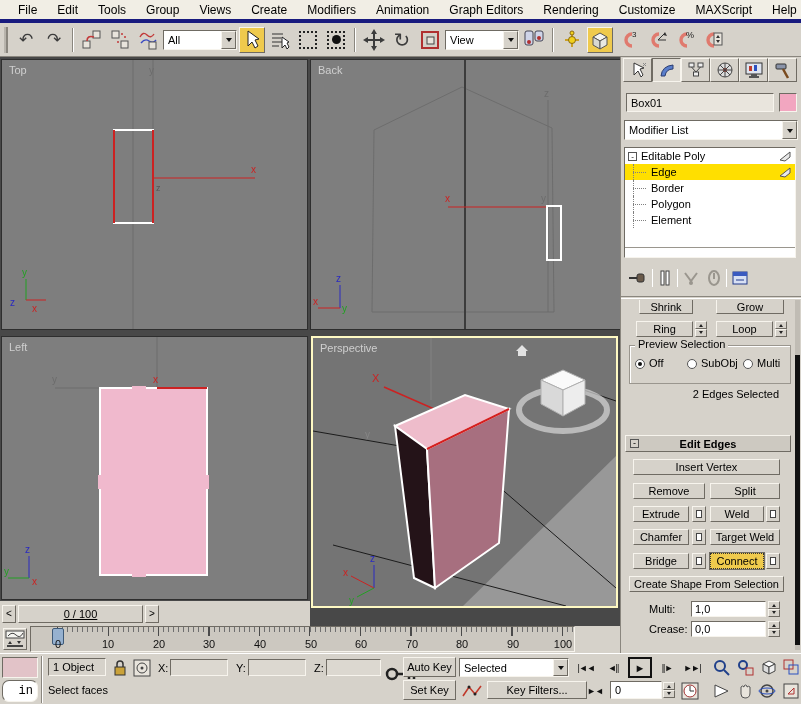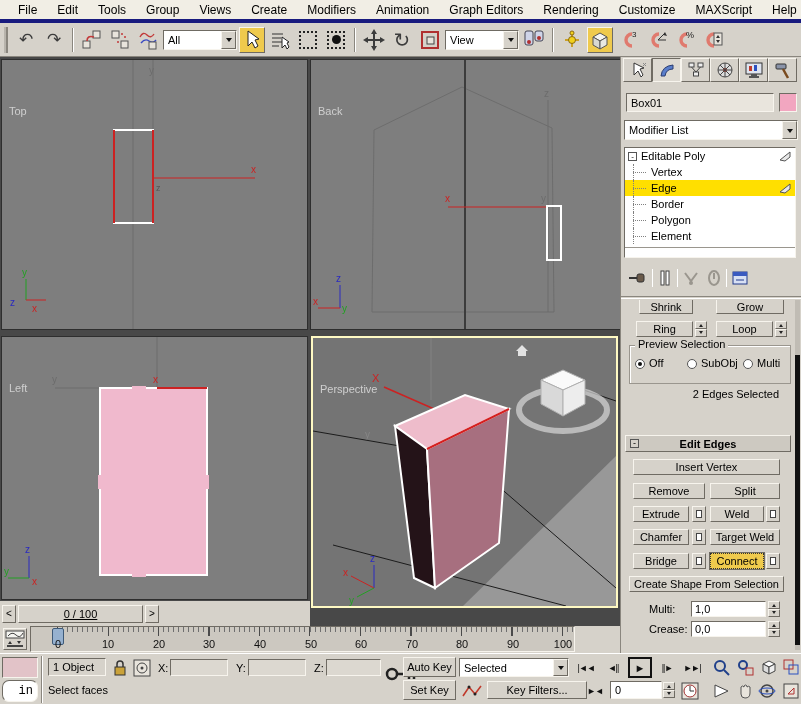--- a/index.html
+++ b/index.html
@@ -25,21 +25,21 @@
   .tsep { width:2px; height:24px; border-left:1px solid #8a867e; border-right:1px solid #fff; margin:0 3px; }
   .thandle { width:4px; height:26px; border-left:2px solid #b8b4ac; border-right:2px solid #8a867e; margin-right:3px; }
   .combo { height:20px; background:#fff; display:flex; align-items:center; }
   .combo .cval { flex:1; padding:0 4px; font-size:11px; }
   .combo .cbtn { width:15px; height:100%; display:flex; align-items:center; justify-content:center; }
   .tri-down { width:0; height:0; border:3px solid transparent; border-top:4px solid #111; margin-top:4px; }
 
   
   #vparea { position:absolute; left:0; top:57px; width:620px; height:573px; background:#484848; }
   .vp { position:absolute; background:#7e7e7e; border:1px solid #2e2e2e; overflow:hidden; }
-  .vplabel { position:absolute; left:7px; top:4px; color:#cfcfcf; font-size:11px; z-index:5;margin-top:41px; }
+  .vplabel { position:absolute; left:7px; top:4px; color:#cfcfcf; font-size:11px; z-index:5; }
   .vp svg { position:absolute; left:0; top:0; }
   #vp-persp { border:2px solid #fef9c3; }
 
   
   #timeslider { position:absolute; left:0; top:601px; width:310px; height:25px; background:#d6d2ca; display:flex; align-items:center; gap:2px; padding:0 2px; }
   #ts-back,#ts-fwd { width:14px; height:18px; font-size:10px; }
   #ts-bar { width:125px; height:18px; display:flex; align-items:center; justify-content:center; font-size:11px;text-decoration:underline; }
   #trackbar { position:absolute; left:0; top:626px; width:620px; height:27px; background:#d6d2ca; }
   #tb-curve-btn { position:absolute; left:3px; top:2px; width:24px; height:22px; }
   #ruler { position:absolute; left:30px; top:0; width:545px; height:26px; background:#ccc8c0; border:1px solid; border-color:#6f6b63 #f7f4ed #f7f4ed #6f6b63;
@@ -478,24 +478,20 @@
     </div>
 
     <div id="cp-stack" class="sunken">
       <div class="stack-row">
         <span class="rootbox">-</span>
         <span class="rlbl">Editable Poly</span>
         <svg class="stk-arrow" width="14" height="12">
             <polygon points="2,10 12,2 12,7 7,11" fill="#e8e8e8" stroke="#555"></polygon>
           </svg>
       </div>
-      <div class="stack-row">
-          <span class="tree"></span>
-          <span class="rlbl">Vertex</span>
-        </div>
       <div class="stack-row stack-sel">
           <span class="tree"></span>
           <span class="rlbl">Edge</span>
         <svg class="stk-arrow" width="14" height="12">
             <polygon points="2,10 12,2 12,7 7,11" fill="#e8e8e8" stroke="#555"></polygon>
           </svg>
       </div>
       <div class="stack-row">
           <span class="tree"></span>
           <span class="rlbl">Border</span>

